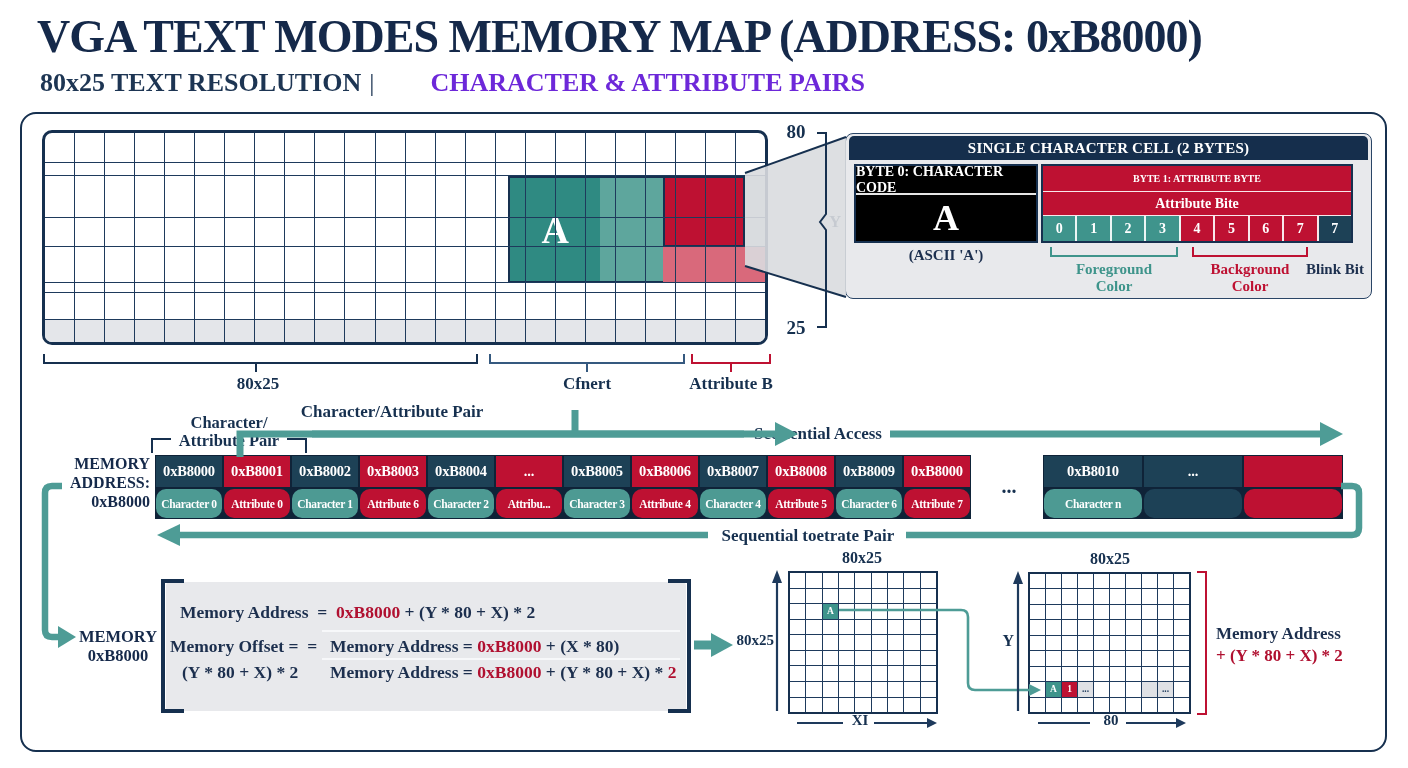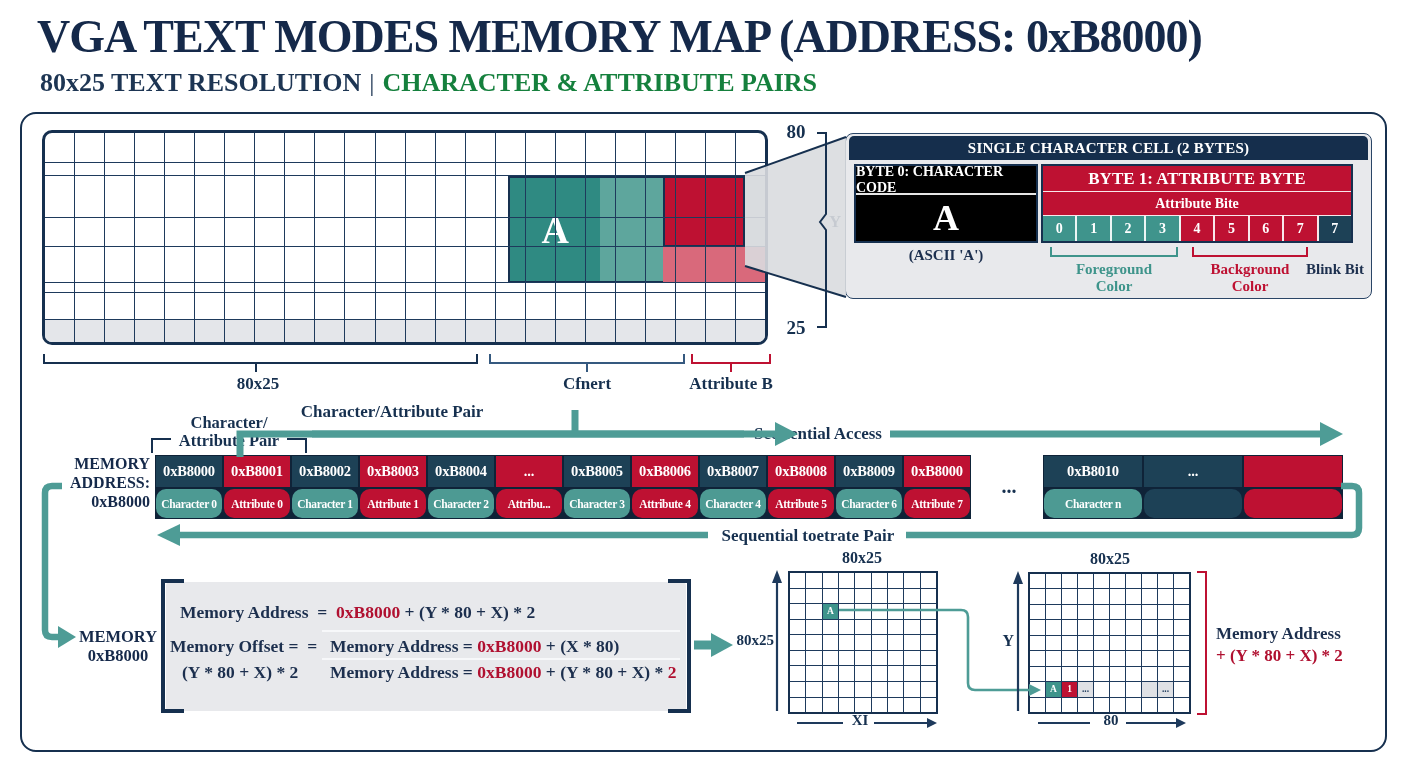--- a/index.html
+++ b/index.html
@@ -9,21 +9,21 @@
     --arrow:#4e9c96; --panel:#e8e9ec;
   }
   html,body{margin:0;padding:0;background:#fff;}
   .canvas{position:relative;width:1408px;height:768px;background:#fff;overflow:hidden;
           font-family:Liberation Serif, serif;padding-left:20px;}
   .abs{position:absolute;}
   
   .title{left:37px;top:10px;font-size:46px;font-weight:800;color:#15294a;letter-spacing:-1px;white-space:nowrap;}
   .subtitle{left:40px;top:68px;font-size:26px;font-weight:700;color:#1d3553;white-space:nowrap;}
   .subtitle .sep{margin:0 8px;font-weight:400;}
-  .subtitle .red{color:#15803d;}
+  .subtitle .red{color:#6d28d9;margin-left:48px;}
   .frame{left:20px;top:112px;width:1363px;height:636px;border:2.5px solid var(--navy);border-radius:16px;}
   
   #big-grid{left:42px;top:130px;width:726px;height:215px;border:3px solid var(--navy);
             border-radius:10px;background:#fff;overflow:hidden;box-sizing:border-box;}
   #bg-rows{position:absolute;inset:0;display:flex;flex-direction:column;z-index:2;}
   .bgrow{display:flex;border-bottom:1.6px solid var(--line);box-sizing:border-box;}
   .bgrow:last-child{border-bottom:none;}
   .bgrow.gray{background:#e4e6ea;}
   .bgcell{flex:1;border-right:1.6px solid var(--line);}
   .bgcell:last-child{border-right:none;}
@@ -51,21 +51,21 @@
   #detail-header{left:849px;top:136px;width:519px;height:24px;background:#152e4c;border-radius:5px 5px 0 0;
                  display:flex;align-items:center;justify-content:center;color:#fff;font-weight:700;font-size:15px;letter-spacing:.2px;}
   #byte0{left:854px;top:164px;width:184px;height:79px;background:#000000;border:2px solid var(--navy);
          box-sizing:border-box;display:flex;flex-direction:column;}
   #byte0-header{height:27px;border-bottom:2px solid rgba(255,255,255,.9);display:flex;align-items:center;
                 justify-content:center;color:#fff;font-size:14px;font-weight:700;}
   #byte0-char{flex:1;display:flex;align-items:center;justify-content:center;color:#fff;font-size:36px;font-weight:700;}
   #byte1{left:1041px;top:164px;width:312px;height:79px;background:var(--red);border:2px solid var(--navy);
          box-sizing:border-box;display:flex;flex-direction:column;}
   #byte1-header{height:25px;border-bottom:1.5px solid rgba(255,255,255,.9);display:flex;align-items:center;
-                justify-content:center;color:#fff;font-size:17px;font-weight:700;}
+                justify-content:center;color:#fff;font-size:10px;font-weight:700;}
   #byte1-sub{height:23px;border-bottom:1.5px solid rgba(255,255,255,.9);display:flex;align-items:center;
              justify-content:center;color:#fff;font-size:14px;font-weight:700;}
   #bit-cells{flex:1;display:flex;}
   .bitcell{flex:1;display:flex;align-items:center;justify-content:center;color:#fff;font-size:14px;
            font-weight:700;border-right:2px solid rgba(255,255,255,.9);}
   .bitcell:last-child{border-right:none;}
   .bit-fg{background:#3f948c;}.bit-bg{background:var(--red);}.bit-blink{background:var(--cellnavy);}
   #ascii-label{left:854px;top:247px;width:184px;text-align:center;font-size:15px;font-weight:600;color:var(--ink);}
   .bitlab{text-align:center;font-weight:700;font-size:15px;line-height:17px;}
   #fg-label{left:1058px;top:261px;width:112px;color:var(--teal);}
@@ -407,21 +407,21 @@
       <div class="memcell">
         <div class="maddr c-red">0xB8001</div>
         <div class="mlbl c-red">Attribute 0</div>
       </div>
       <div class="memcell">
         <div class="maddr c-navy">0xB8002</div>
         <div class="mlbl c-teal">Character 1</div>
       </div>
       <div class="memcell">
         <div class="maddr c-red">0xB8003</div>
-        <div class="mlbl c-red">Attribute 1</div>
+        <div class="mlbl c-red">Attribute 6</div>
       </div>
       <div class="memcell">
         <div class="maddr c-navy">0xB8004</div>
         <div class="mlbl c-teal">Character 2</div>
       </div>
       <div class="memcell">
         <div class="maddr c-red">...</div>
         <div class="mlbl c-red">Attribu...</div>
       </div>
       <div class="memcell">

